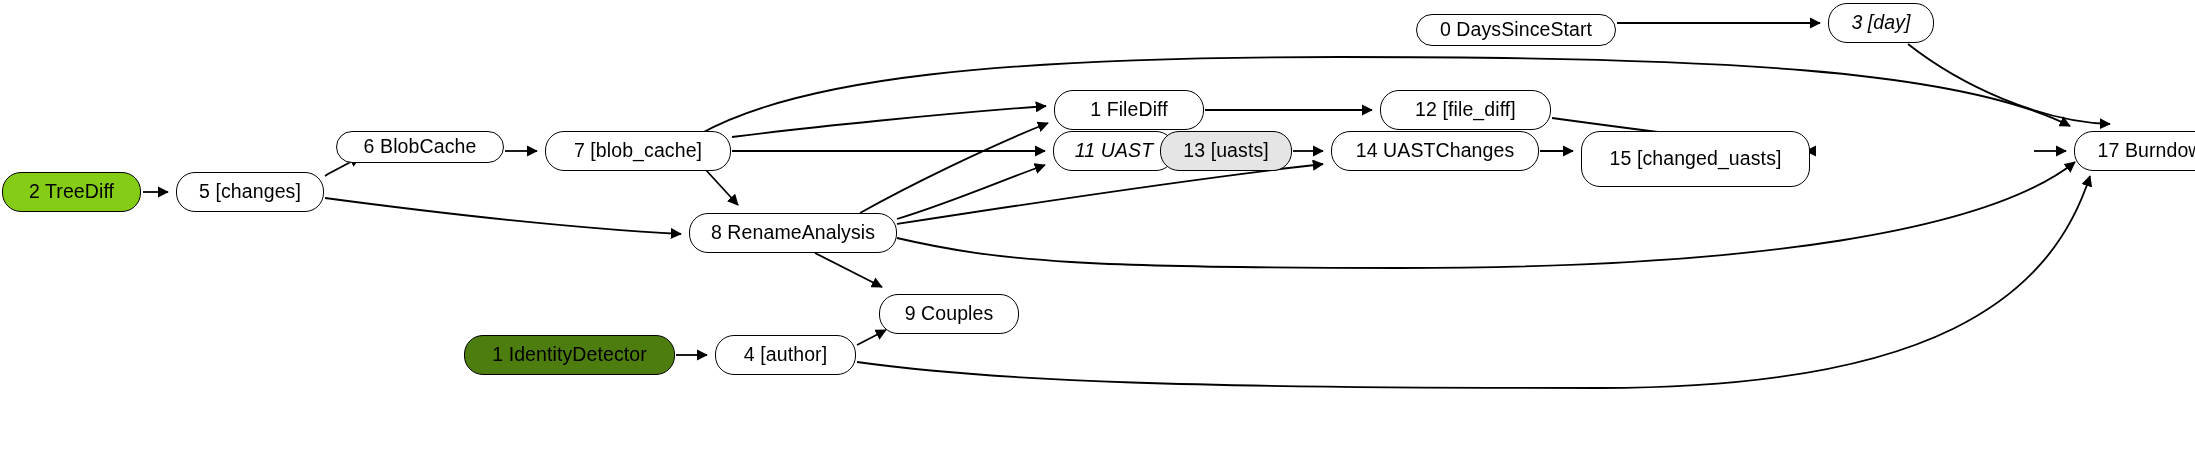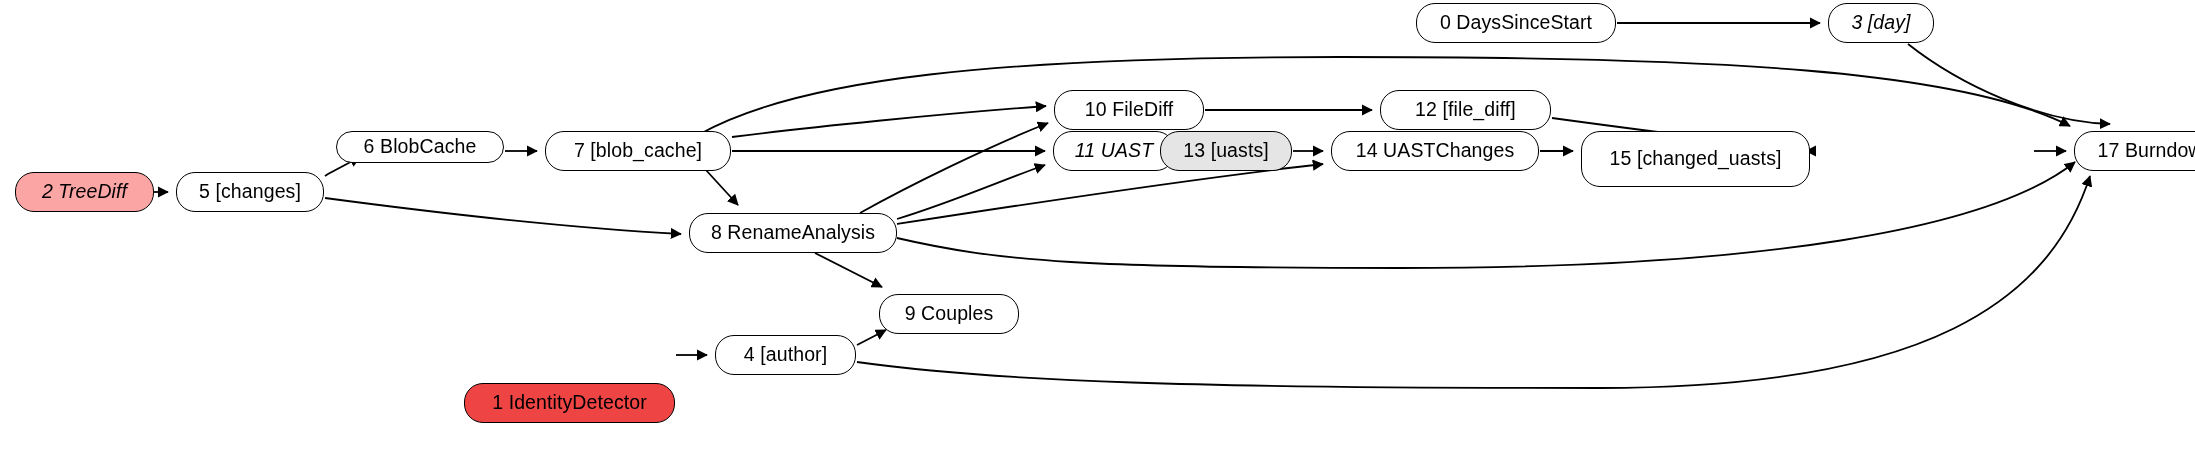--- a/index.html
+++ b/index.html
@@ -101,28 +101,28 @@
       <path d="M 2034 151 L 2066 151"></path>
 
       <path d="M 676 355 L 707 355"></path>
 
       <path d="M 857 345 L 886 330"></path>
 
       <path d="M 857 362 C 1000 382 1200 388 1600 388 C 1930 388 2050 300 2090 176"></path>
     </g>
   </svg>
 
-<div class="node" style="left: 1416px; top: 3px; width: 200px; height: 40px; border-color: rgb(0, 0, 0); background: rgb(255, 255, 255); text-align: right;">
+<div class="node" style="left: 1416px; top: 14px; width: 200px; height: 32px; border-color: rgb(0, 0, 0); background: rgb(255, 255, 255); text-align: right;">
       <span class="node-label">0 DaysSinceStart</span>
     </div>
     <div class="node" style="left: 1828px; top: 3px; width: 106px; height: 40px; border-color: rgb(0, 0, 0); background: rgb(255, 255, 255); font-style: italic;">
       <span class="node-label">3 [day]</span>
     </div>
     <div class="node" style="left: 1054px; top: 90px; width: 150px; height: 40px; border-color: rgb(0, 0, 0); background: rgb(255, 255, 255);">
-      <span class="node-label">10 FileDiff</span>
+      <span class="node-label">1 FileDiff</span>
     </div>
     <div class="node" style="left: 1380px; top: 90px; width: 171px; height: 40px; border-color: rgb(0, 0, 0); background: rgb(255, 255, 255);">
       <span class="node-label">12 [file_diff]</span>
     </div>
     <div class="node" style="left: 2074px; top: 131px; width: 163px; height: 40px; border-color: rgb(0, 0, 0); background: rgb(255, 255, 255);">
       <span class="node-label">17 Burndown</span>
     </div>
     <div class="node" style="left: 336px; top: 131px; width: 168px; height: 32px; border-color: rgb(0, 0, 0); background: rgb(255, 255, 255);">
       <span class="node-label">6 BlobCache</span>
     </div>
@@ -134,31 +134,31 @@
     </div>
     <div class="node" style="left: 1160px; top: 131px; width: 132px; height: 40px; border-color: rgb(0, 0, 0); background: #e5e5e5;">
       <span class="node-label">13 [uasts]</span>
     </div>
     <div class="node" style="left: 1331px; top: 131px; width: 208px; height: 40px; border-color: rgb(0, 0, 0); background: rgb(255, 255, 255);">
       <span class="node-label">14 UASTChanges</span>
     </div>
     <div class="node" style="left: 1581px; top: 131px; width: 229px; height: 56px; border-color: rgb(0, 0, 0); background: rgb(255, 255, 255);">
       <span class="node-label">15 [changed_uasts]</span>
     </div>
-    <div class="node" style="left: 15px; top: 172px; width: 139px; height: 40px; border-color: rgb(0, 0, 0); background: #fca5a5; font-style: italic;">
+    <div class="node" style="left: 2px; top: 172px; width: 139px; height: 40px; border-color: rgb(0, 0, 0); background: #84cc16;">
       <span class="node-label">2 TreeDiff</span>
     </div>
     <div class="node" style="left: 176px; top: 172px; width: 148px; height: 40px; border-color: rgb(0, 0, 0); background: rgb(255, 255, 255);">
       <span class="node-label">5 [changes]</span>
     </div>
     <div class="node" style="left: 689px; top: 213px; width: 208px; height: 40px; border-color: rgb(0, 0, 0); background: rgb(255, 255, 255);">
       <span class="node-label">8 RenameAnalysis</span>
     </div>
     <div class="node" style="left: 879px; top: 294px; width: 140px; height: 40px; border-color: rgb(0, 0, 0); background: rgb(255, 255, 255);">
       <span class="node-label">9 Couples</span>
     </div>
-    <div class="node" style="left: 464px; top: 335px; width: 211px; height: 40px; border-color: rgb(0, 0, 0); background: #ef4444; margin-top: 48px;">
+    <div class="node" style="left: 464px; top: 335px; width: 211px; height: 40px; border-color: rgb(0, 0, 0); background: #4d7c0f;">
       <span class="node-label">1 IdentityDetector</span>
     </div>
     <div class="node" style="left: 715px; top: 335px; width: 141px; height: 40px; border-color: rgb(0, 0, 0); background: rgb(255, 255, 255);">
       <span class="node-label">4 [author]</span>
     </div>
   </div>
 
 </body></html>

